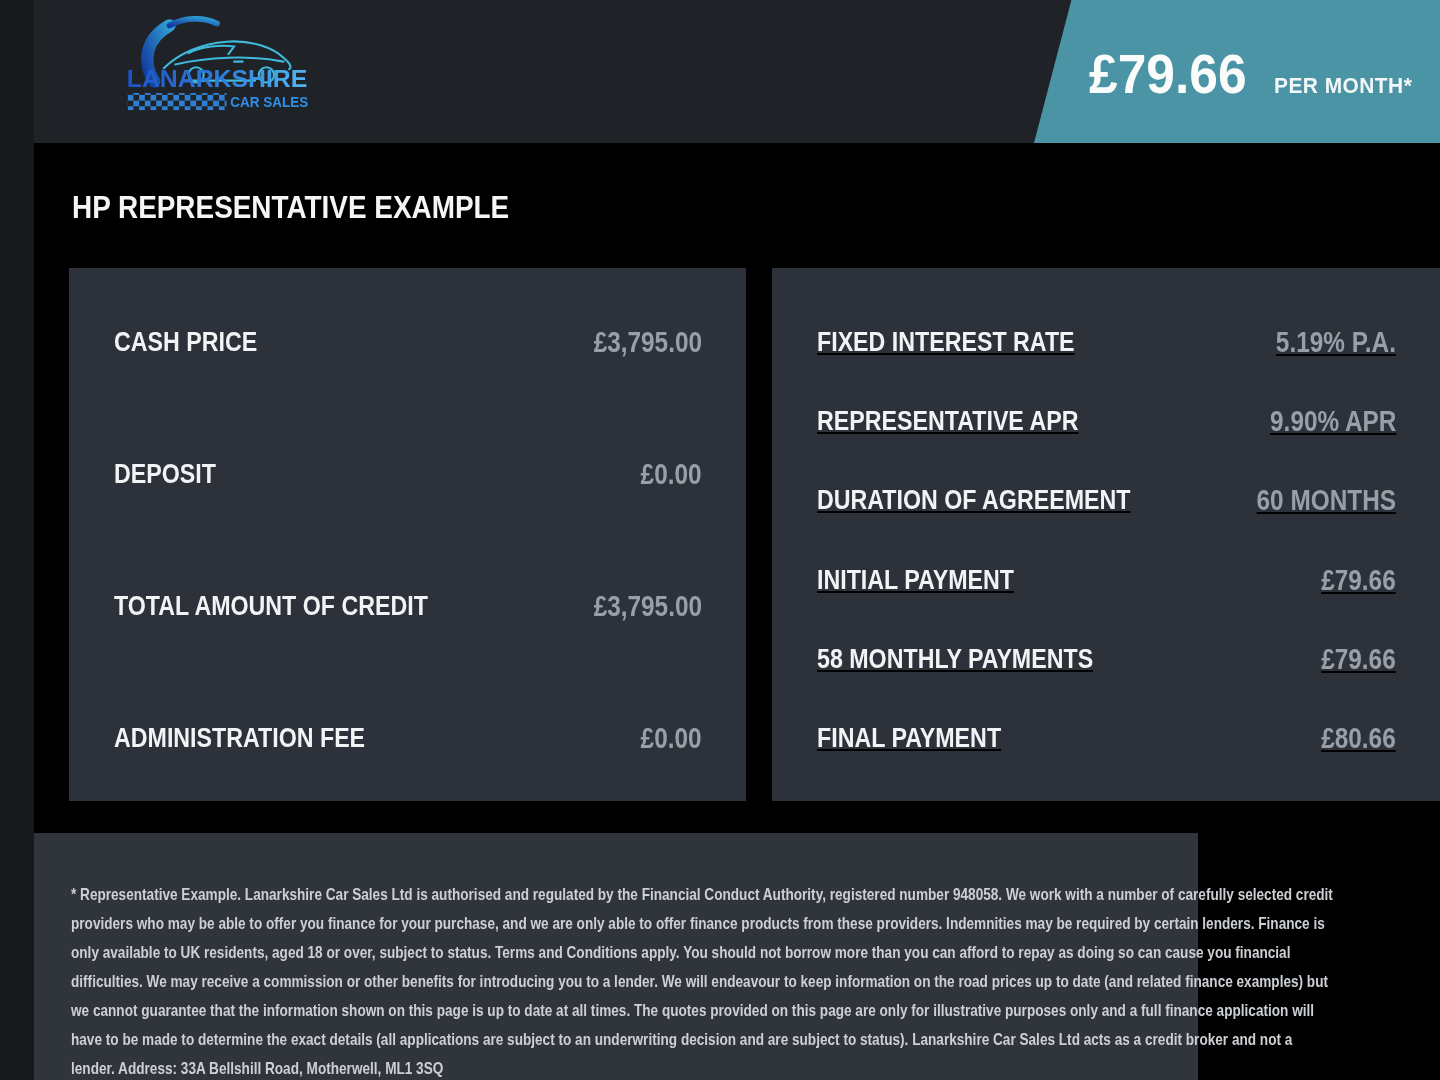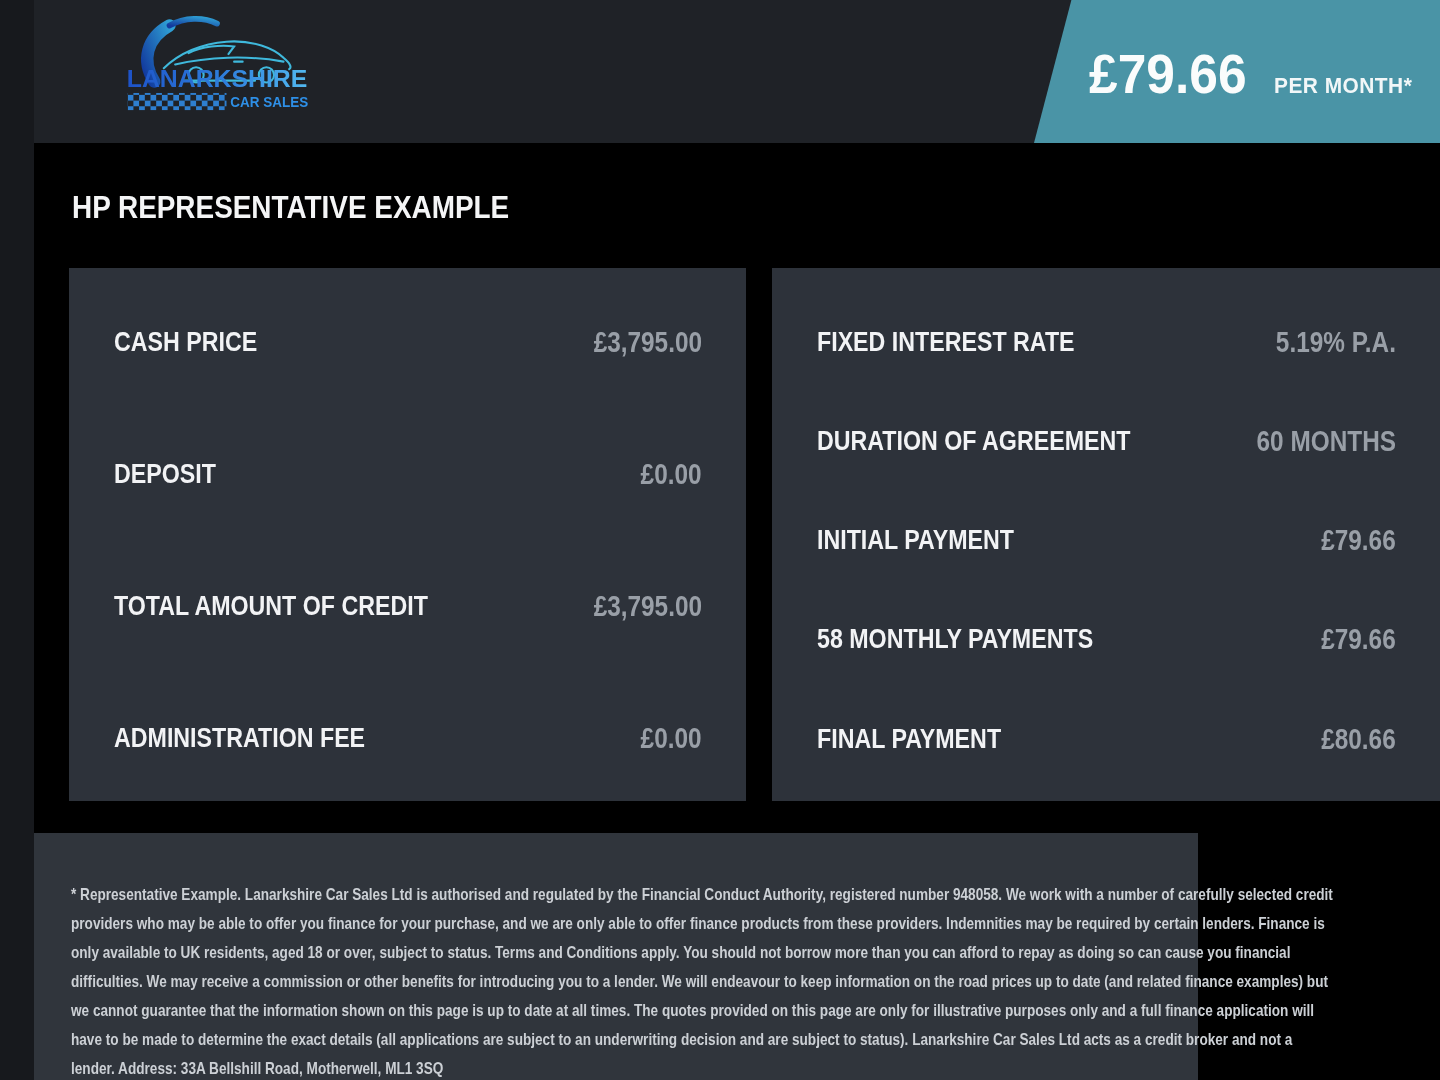--- a/index.html
+++ b/index.html
@@ -43,21 +43,21 @@
   }
   
   .panel{
     position:absolute;top:268px;height:533px;
     background:#2d323a;
     box-sizing:border-box;
     display:flex;flex-direction:column;justify-content:space-between;
     padding:38px 44px 26px 45px;
   }
   .panel-left{left:35px;width:677px;}
-  .panel-right{left:738px;width:668px;}
+  .panel-right{left:738px;width:668px;text-decoration:underline;}
   .row{
     display:flex;justify-content:space-between;align-items:center;
     height:72px;
   }
   .lbl{
     color:#f2f3f5;font-size:27px;font-weight:bold;white-space:nowrap;
     transform:scaleX(.86);transform-origin:left center;letter-spacing:0;
   }
   .val{
     color:#999fa7;font-size:29px;font-weight:bold;white-space:nowrap;
@@ -148,20 +148,24 @@
       <span class="val">£0.00</span>
     </div>
   </div>
 
   <div class="panel panel-right">
     <div class="row">
       <span class="lbl">FIXED INTEREST RATE</span>
       <span class="val">5.19% P.A.</span>
     </div>
     <div class="row">
+      <span class="lbl">REPRESENTATIVE APR</span>
+      <span class="val">9.90% APR</span>
+    </div>
+    <div class="row">
       <span class="lbl">DURATION OF AGREEMENT</span>
       <span class="val">60 MONTHS</span>
     </div>
     <div class="row">
       <span class="lbl">INITIAL PAYMENT</span>
       <span class="val">£79.66</span>
     </div>
     <div class="row">
       <span class="lbl">58 MONTHLY PAYMENTS</span>
       <span class="val">£79.66</span>

